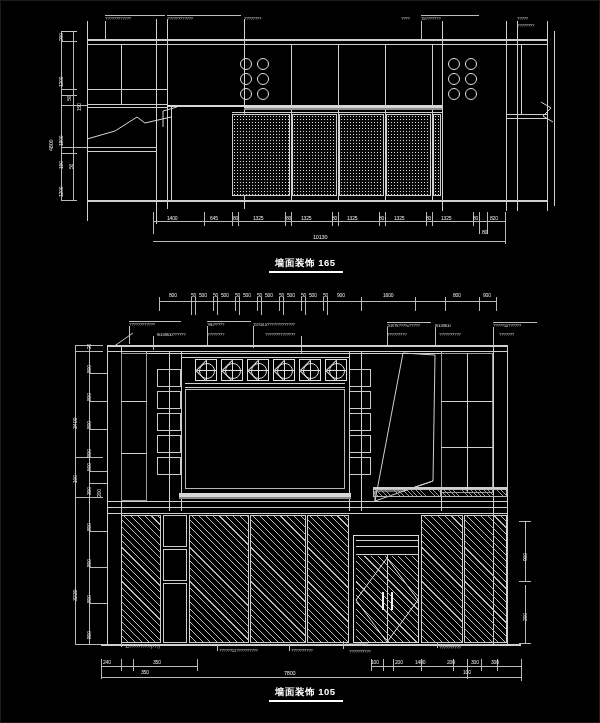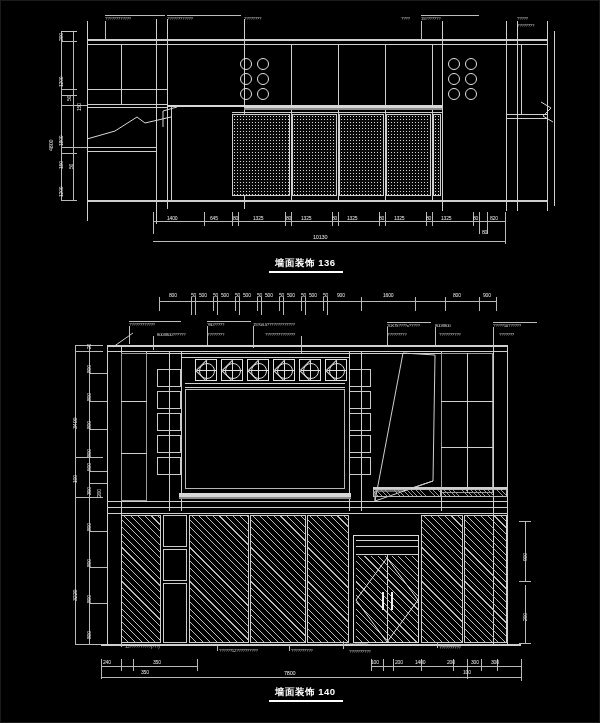--- a/index.html
+++ b/index.html
@@ -209,21 +209,21 @@
     <div class="dtxt" style="left:346px;top:215px;">1325</div>
     <div class="dtxt" style="left:378px;top:215px;">80</div>
     <div class="dtxt" style="left:393px;top:215px;">1325</div>
     <div class="dtxt" style="left:425px;top:215px;">80</div>
     <div class="dtxt" style="left:440px;top:215px;">1325</div>
     <div class="dtxt" style="left:472px;top:215px;">80</div>
     <div class="dtxt" style="left:489px;top:215px;">820</div>
     <div class="dtxt" style="left:481px;top:229px;">80</div>
     <div class="dtxt" style="left:312px;top:234px;font-size:5.5px;">10130</div>
 
-    <div class="title" style="left:274px;top:256px;">墙面装饰 136</div>
+    <div class="title" style="left:274px;top:256px;">墙面装饰 165</div>
     <div class="titlebar" style="left:268px;top:270px;width:74px;"></div>
   </div>
 
   <div>
 
     <div class="dim h" style="left:158px;top:300px;width:337px;"></div>
     <div class="dim v" style="left:158px;top:296px;height:14px;"></div>
     <div class="dim v" style="left:190px;top:296px;height:18px;"></div>
     <div class="dim v" style="left:194px;top:296px;height:18px;"></div>
     <div class="dim v" style="left:212px;top:296px;height:14px;"></div>
@@ -495,17 +495,17 @@
     <div class="dtxt" style="left:140px;top:669px;">350</div>
     <div class="dtxt" style="left:370px;top:659px;">100</div>
     <div class="dtxt" style="left:394px;top:659px;">200</div>
     <div class="dtxt" style="left:414px;top:659px;">1400</div>
     <div class="dtxt" style="left:446px;top:659px;">200</div>
     <div class="dtxt" style="left:462px;top:669px;">100</div>
     <div class="dtxt" style="left:470px;top:659px;">300</div>
     <div class="dtxt" style="left:490px;top:659px;">300</div>
     <div class="dtxt" style="left:283px;top:670px;font-size:5.5px;">7800</div>
 
-    <div class="title" style="left:274px;top:685px;">墙面装饰 140</div>
+    <div class="title" style="left:274px;top:685px;">墙面装饰 105</div>
     <div class="titlebar" style="left:268px;top:699px;width:74px;"></div>
   </div>
 
 </div>
 
 </body></html>

